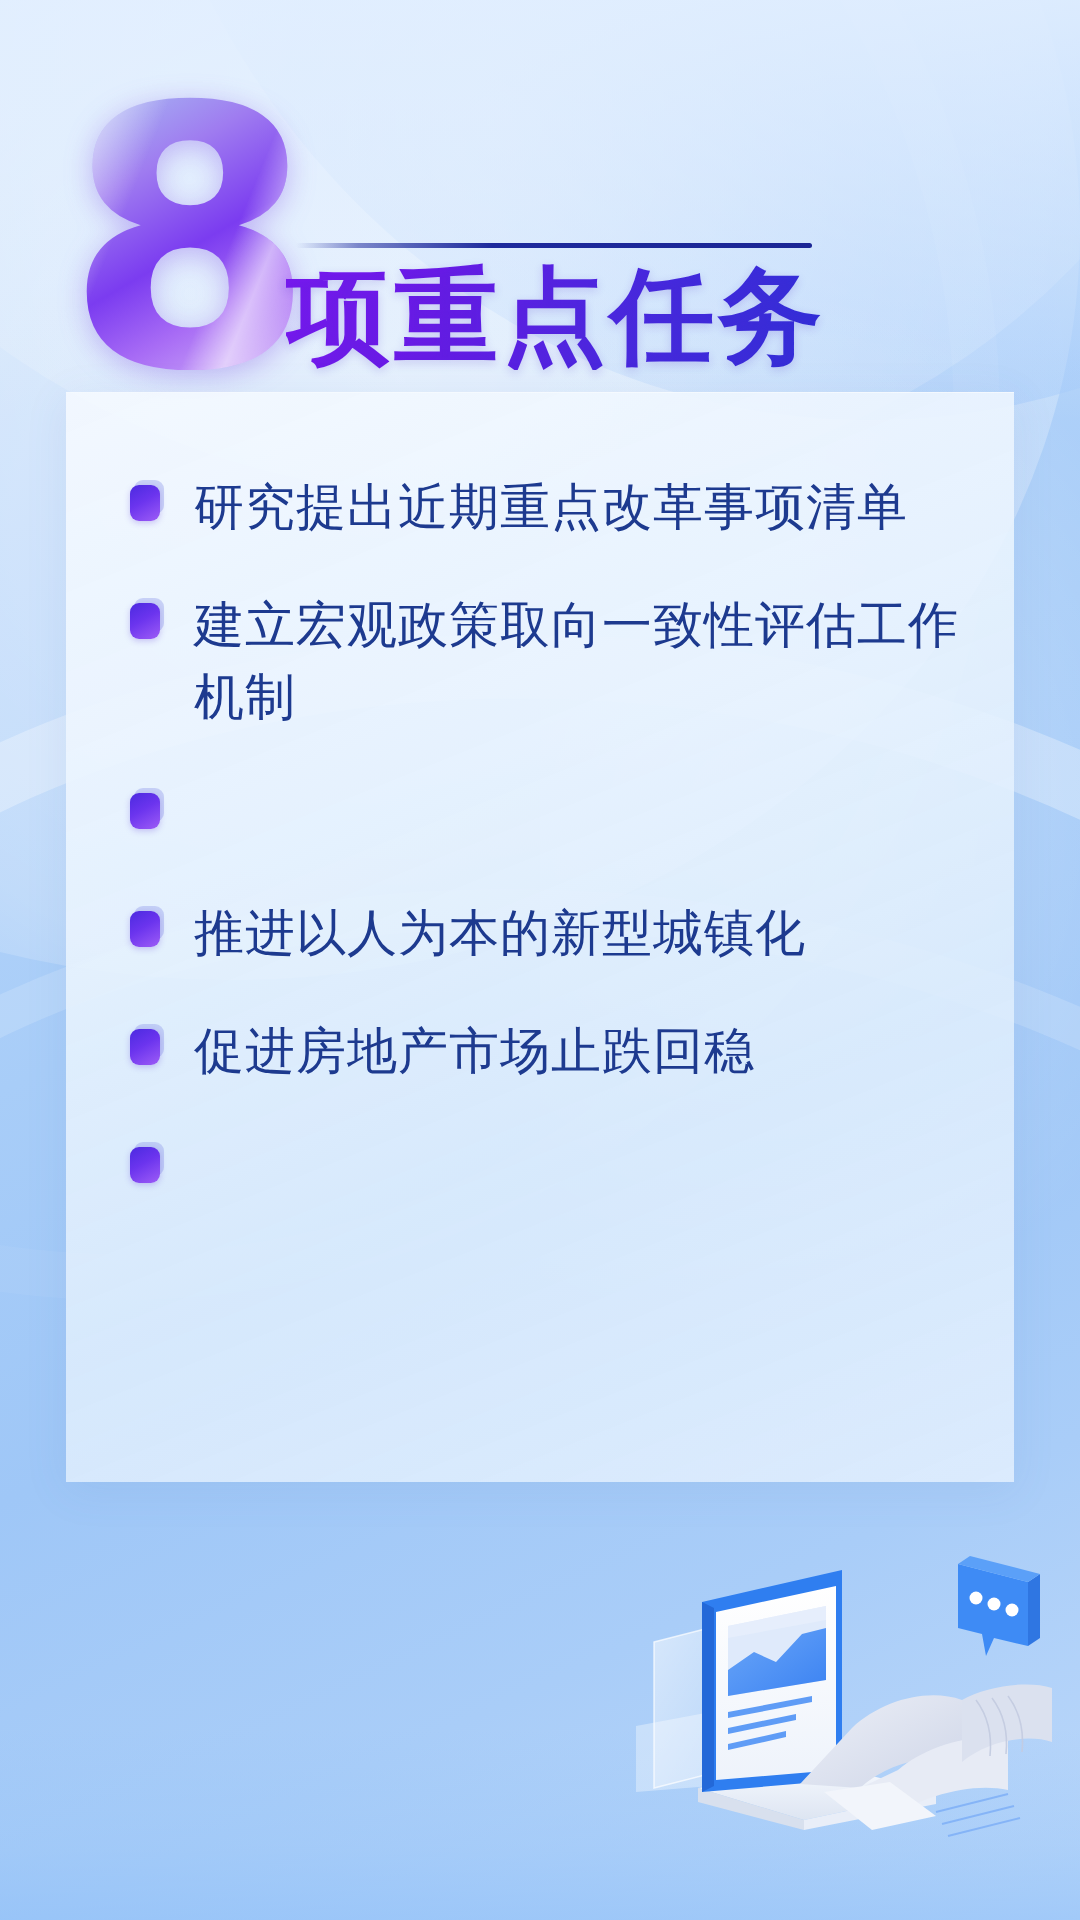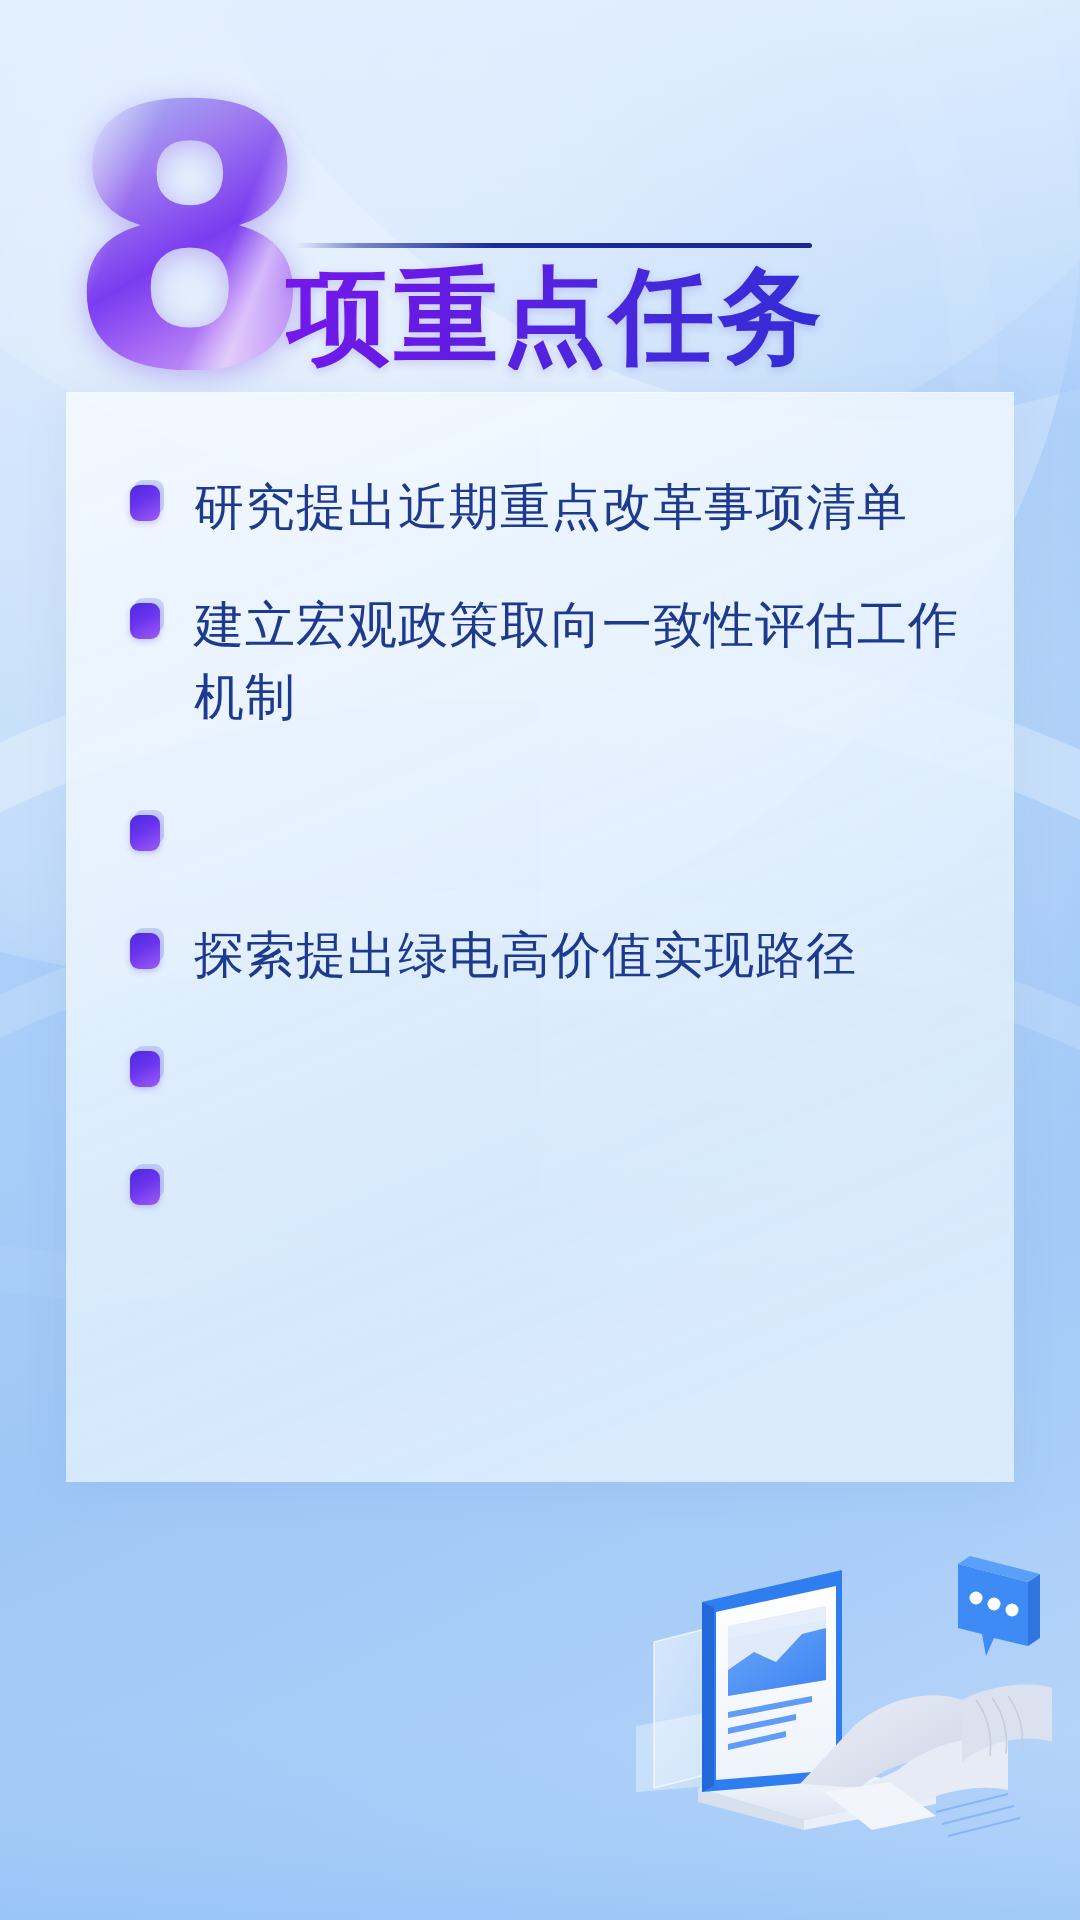--- a/index.html
+++ b/index.html
@@ -138,21 +138,21 @@
   }
 
   .list { position:absolute; left:0; top:0; width:100%; padding:78px 40px 0 40px; }
 
   .item {
     display:flex;
     align-items:flex-start;
     margin-bottom:44px;
     min-height:74px;
   }
-  .item.two-line { margin-bottom:68px; }
+  .item.two-line { margin-bottom:46px; }
 
   .bullet {
     position:relative;
     flex:0 0 auto;
     width:38px; height:40px;
     margin:14px 26px 0 24px;
   }
   .bullet .ghost {
     position:absolute; left:4px; top:-5px;
     width:30px; height:34px;
@@ -234,27 +234,28 @@
         <span class="bullet">
           <span class="ghost"></span>
           <span class="core"></span>
         </span>
       </div>
       <div class="item">
         <span class="bullet">
           <span class="ghost"></span>
           <span class="core"></span>
         </span>
-        <span class="item-text">探索提出绿电高价值实现路径</span>
-      </div>
-      <div class="item">
-        <span class="bullet">
-          <span class="ghost"></span>
-          <span class="core"></span>
-        </span>
+        <span class="item-text">推进以人为本的新型城镇化</span>
+      </div>
+      <div class="item">
+        <span class="bullet">
+          <span class="ghost"></span>
+          <span class="core"></span>
+        </span>
+        <span class="item-text">促进房地产市场止跌回稳</span>
       </div>
       <div class="item">
         <span class="bullet">
           <span class="ghost"></span>
           <span class="core"></span>
         </span>
       </div>
     </div>
 </div>
 

